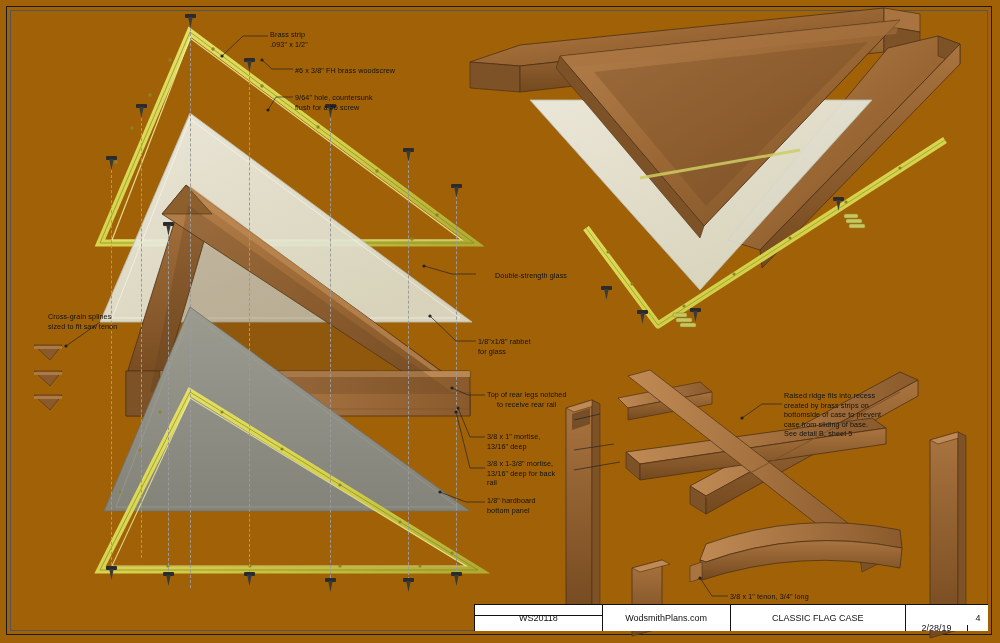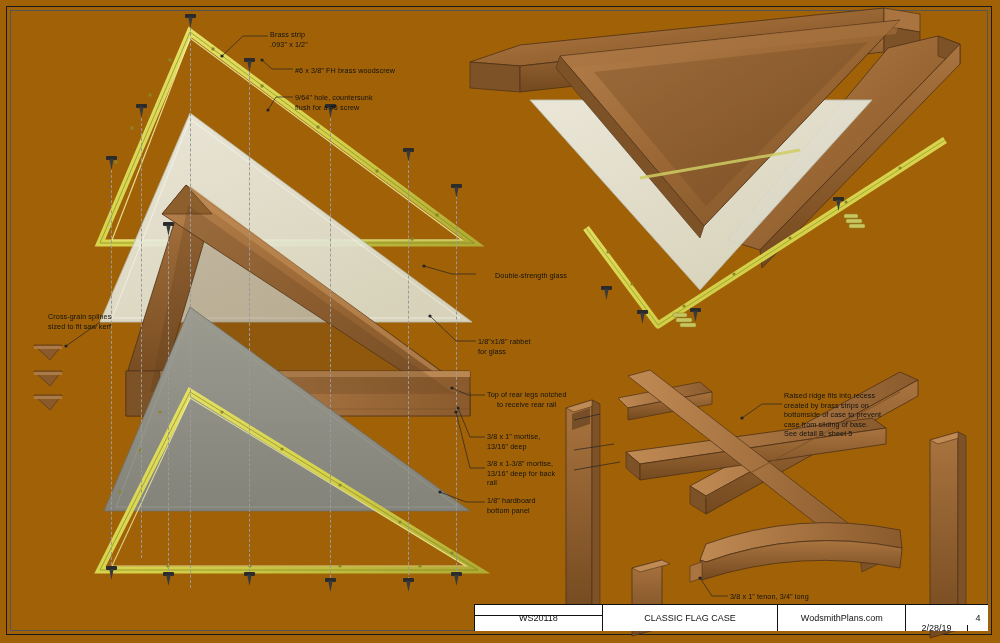--- a/index.html
+++ b/index.html
@@ -475,30 +475,30 @@
   <div class="callout" style="left:487px; top:390px;text-align:center;">Top of rear legs notched
 to receive rear rail</div>
   <div class="callout" style="left:487px; top:432px;">3/8 x 1" mortise,
 13/16" deep</div>
   <div class="callout" style="left:487px; top:459px;">3/8 x 1-3/8" mortise,
 13/16" deep for back
 rail</div>
   <div class="callout" style="left:487px; top:496px;">1/8" hardboard
 bottom panel</div>
   <div class="callout" style="left:48px;  top:312px;">Cross-grain splines
-sized to fit saw kerf</div>
+sized to fit saw tenon</div>
   <div class="callout" style="left:784px; top:391px;">Raised ridge fits into recess
 created by brass strips on
 bottomside of case to prevent
 case from sliding of base.
 See detail B, sheet 5</div>
   <div class="callout" style="left:730px; top:592px;">3/8 x 1" tenon, 3/4" long</div>
 
   <div class="titleblock">
     <div class="tb-cell tb-part">WS20118</div>
+    <div class="tb-cell tb-site">WodsmithPlans.com</div>
     <div class="tb-cell tb-name">CLASSIC FLAG CASE</div>
-    <div class="tb-cell tb-site">WodsmithPlans.com</div>
     <div class="tb-cell tb-date">2/28/19</div>
     <div class="tb-cell tb-page">4</div>
   </div>
   <div class="tb-sub"></div>
 
 </div>
 
 </body></html>

